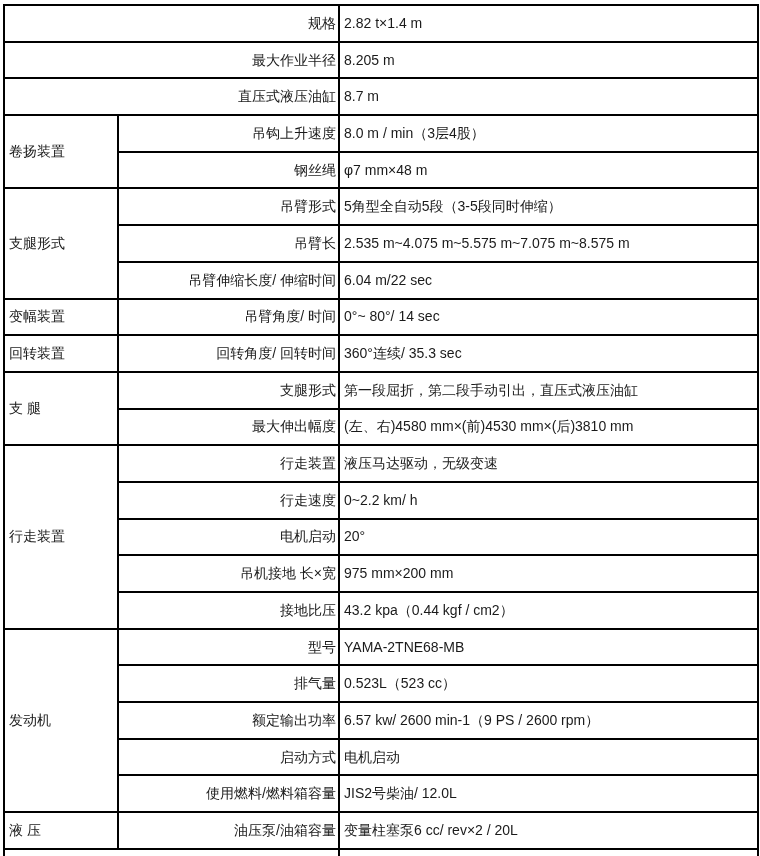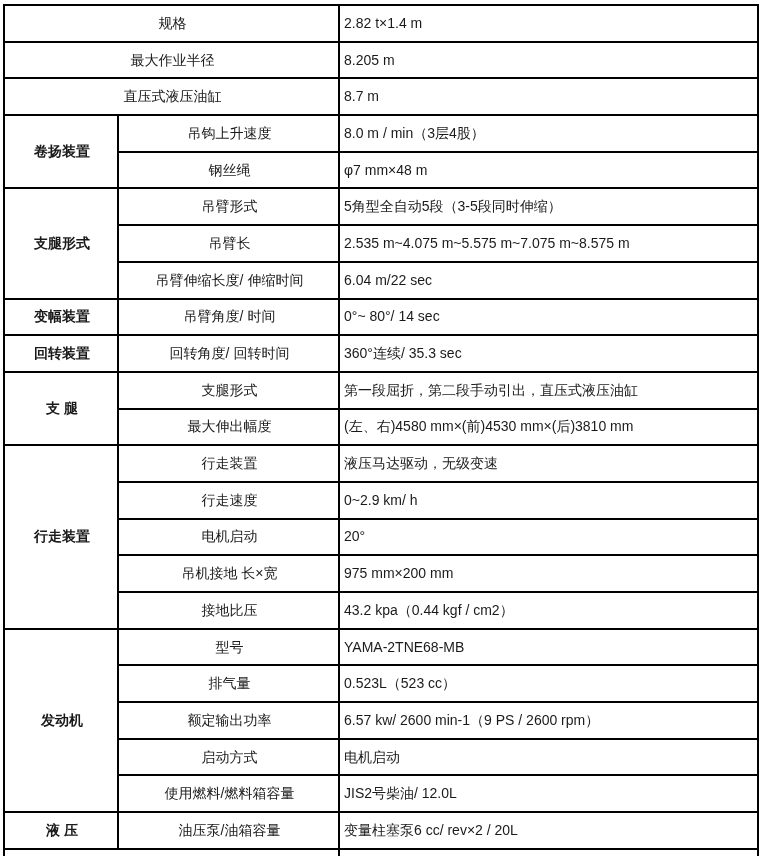--- a/index.html
+++ b/index.html
@@ -29,25 +29,24 @@
     line-height: 17px;
     color: #1a1a1a;
     height: 34.7px;
     padding: 0 2px 0 4px;
     white-space: nowrap;
     overflow: hidden;
     vertical-align: middle;
     background: #ffffff;
   }
   td.grp {
-    text-align: center;
+    text-align: left;
     padding: 0;
-    font-weight: bold;
   }
-  td.lbl { text-align: center; }
+  td.lbl { text-align: right; }
   td.val { text-align: left; margin-left: 28px; }
   tr.partial td {
     height: 26px;
   }
 </style>
 </head>
 <body>
 
 <div class="table-wrap">
   <table class="spec">
@@ -116,21 +115,21 @@
         <td class="val">(左、右)4580 mm×(前)4530 mm×(后)3810 mm</td>
       </tr>
 
       <tr>
         <td class="grp" rowspan="5">行走装置</td>
         <td class="lbl">行走装置</td>
         <td class="val">液压马达驱动，无级变速</td>
       </tr>
       <tr>
         <td class="lbl">行走速度</td>
-        <td class="val">0~2.9 km/ h</td>
+        <td class="val">0~2.2 km/ h</td>
       </tr>
       <tr>
         <td class="lbl">电机启动</td>
         <td class="val">20°</td>
       </tr>
       <tr>
         <td class="lbl">吊机接地 长×宽</td>
         <td class="val">975 mm×200 mm</td>
       </tr>
       <tr>

